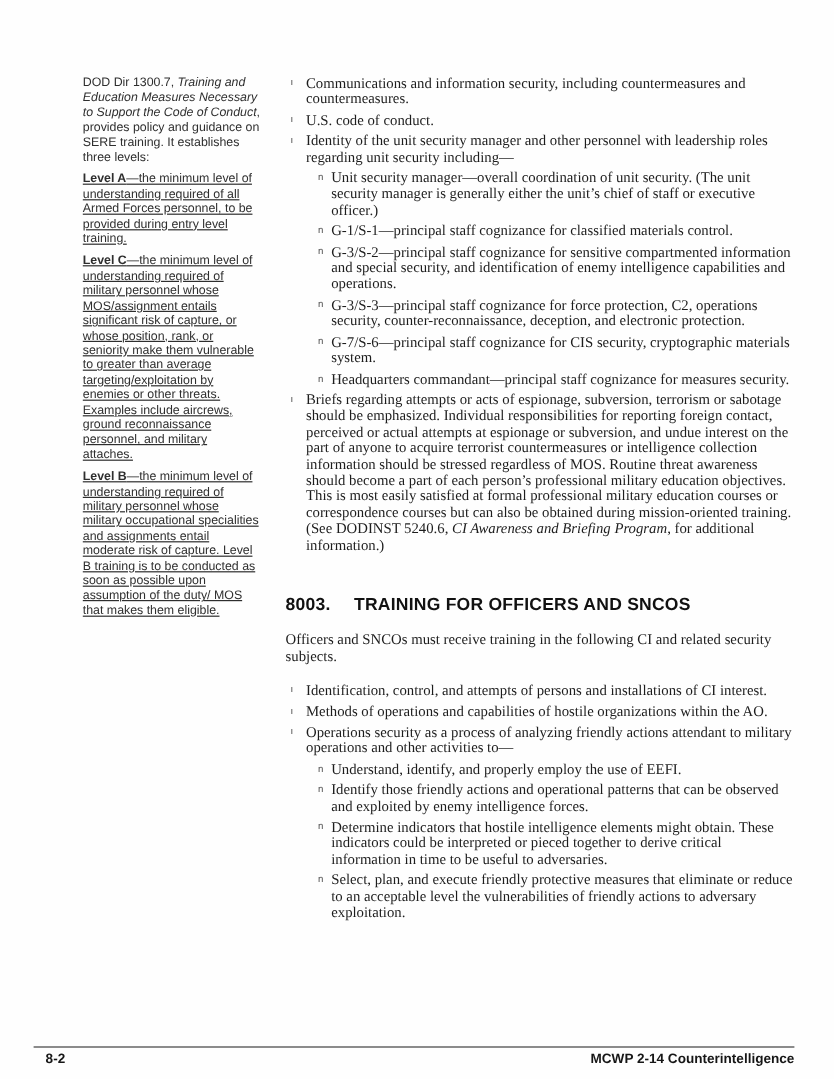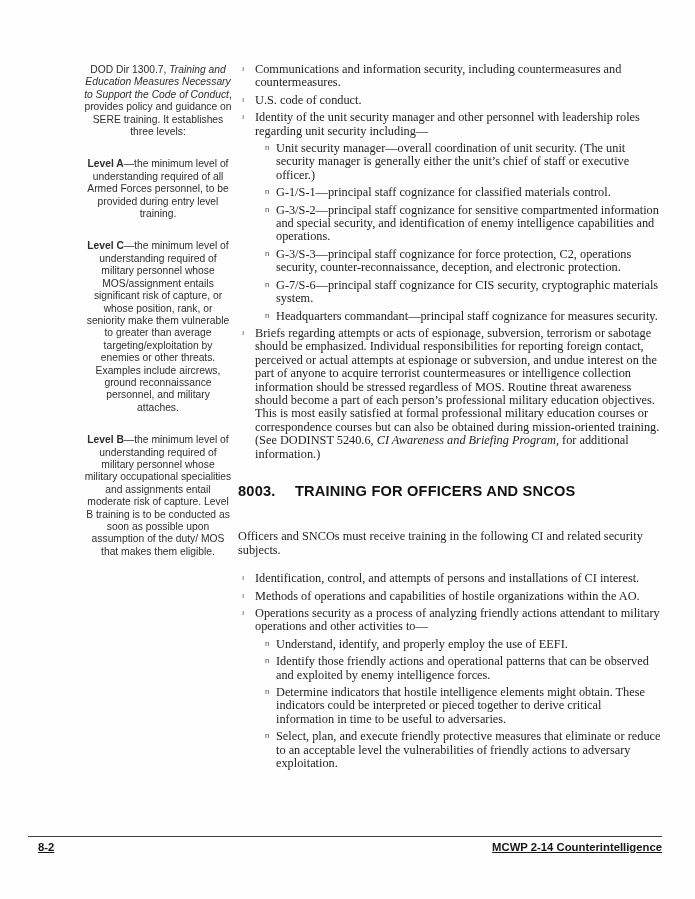--- a/index.html
+++ b/index.html
@@ -5,62 +5,62 @@
   html, body { margin:0; padding:0; background:#ffffff; }
   .page {
     position:relative; width:695px; height:899px; background:#fefefe;
     overflow:hidden; color:#1d1d1d;
   }
   .bd { font-weight:bold; }
   .it { font-style:italic; }
 
   
   .sidebar {
-    position:absolute; left:84px; top:64px; width:148px;
+    position:absolute; left:69px; top:64px; width:148px;
     font-family:"Liberation Sans", sans-serif;
-    font-size:10.3px; line-height:12.4px; color:#2e2e2e;text-align:center;
+    font-size:10.3px; line-height:12.4px; color:#2e2e2e;
   }
   .sidebar p { margin:0; }
-  .sidebar p + p { margin-top:20px; }
+  .sidebar p + p { margin-top:6px;text-decoration:underline; }
 
   
   .main {
     position:absolute; left:238px; top:63px; width:424px;
     font-family:"Liberation Serif", serif;
     font-size:12.3px; line-height:13.4px; color:#1d1d1d;
   }
   .list .li { position:relative; margin-top:4px; }
   .list .li:first-child { margin-top:0; }
   .li.level1 { padding-left:17px; }
   .li.level2 { padding-left:38px; }
   .marker {
     position:absolute; top:2px;
     font-family:"Liberation Sans", sans-serif;
     font-size:8px; line-height:8px; color:#4a4a4a;
   }
   .li.level1 > .marker { left:4px; }
   .li.level2 > .marker { left:27px; }
 
   .heading {
-    margin:24px 0 0 0;
+    margin:37px 0 0 0;
     font-family:"Liberation Sans", sans-serif;
     font-weight:bold; font-size:14.6px; letter-spacing:0.2px; color:#111;
   }
   .heading .num { display:inline-block; width:57px; }
 
-  .intro { margin:32px 0 0 0; }
+  .intro { margin:16px 0 0 0; }
   .list2 { margin-top:15px; }
 
   
   .footer {
-    position:absolute; left:28px; top:836px; width:634px;
+    position:absolute; left:28px; top:872px; width:634px;
     border-top:1.4px solid #3f3f3f; padding-top:4px;
     font-family:"Liberation Sans", sans-serif;
     font-weight:bold; font-size:11.3px; color:#161616;
-    display:flex; justify-content:space-between; align-items:flex-end;text-decoration:underline;
+    display:flex; justify-content:space-between; align-items:flex-end;
   }
   .footer .pagenum { padding-left:10px; }
 </style>
 </head>
 <body>
 
 <div class="page">
 
   <aside class="sidebar">
     <p><span>DOD Dir 1300.7, </span><span class="it">Training and Education Measures Necessary to Support the Code of Conduct</span><span>, provides policy and guidance on SERE training. It establishes three levels:</span></p>

